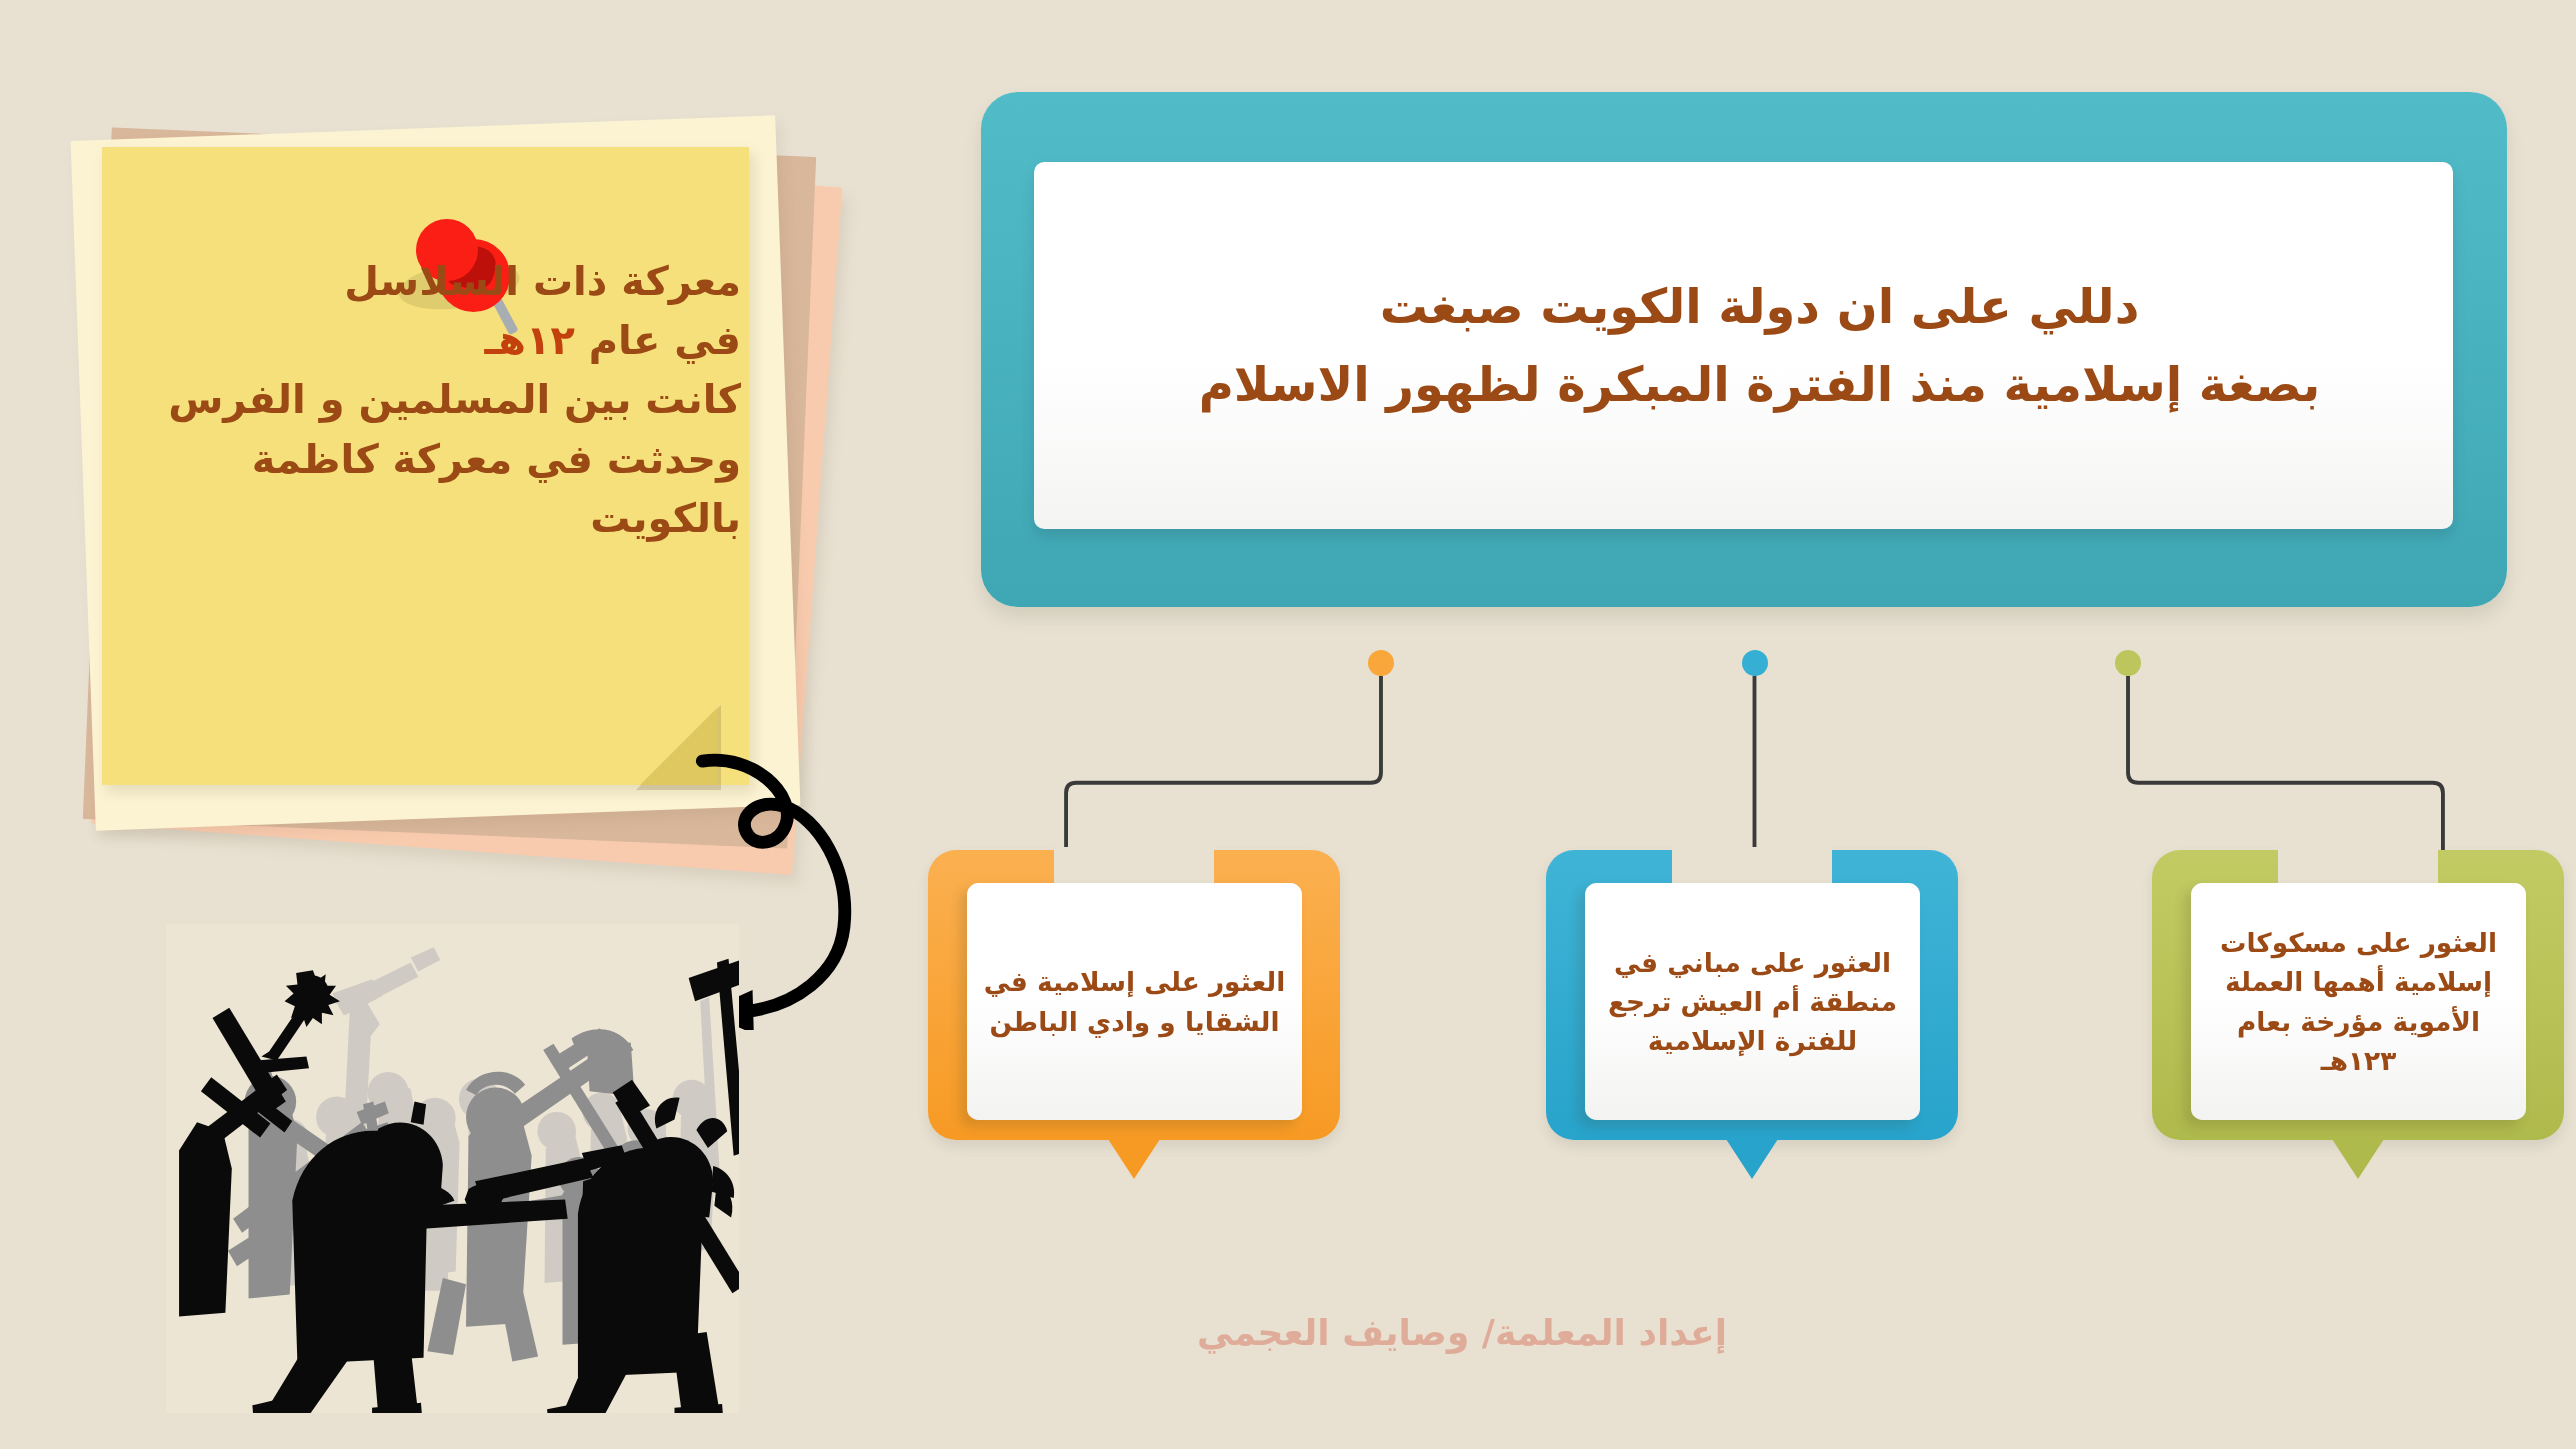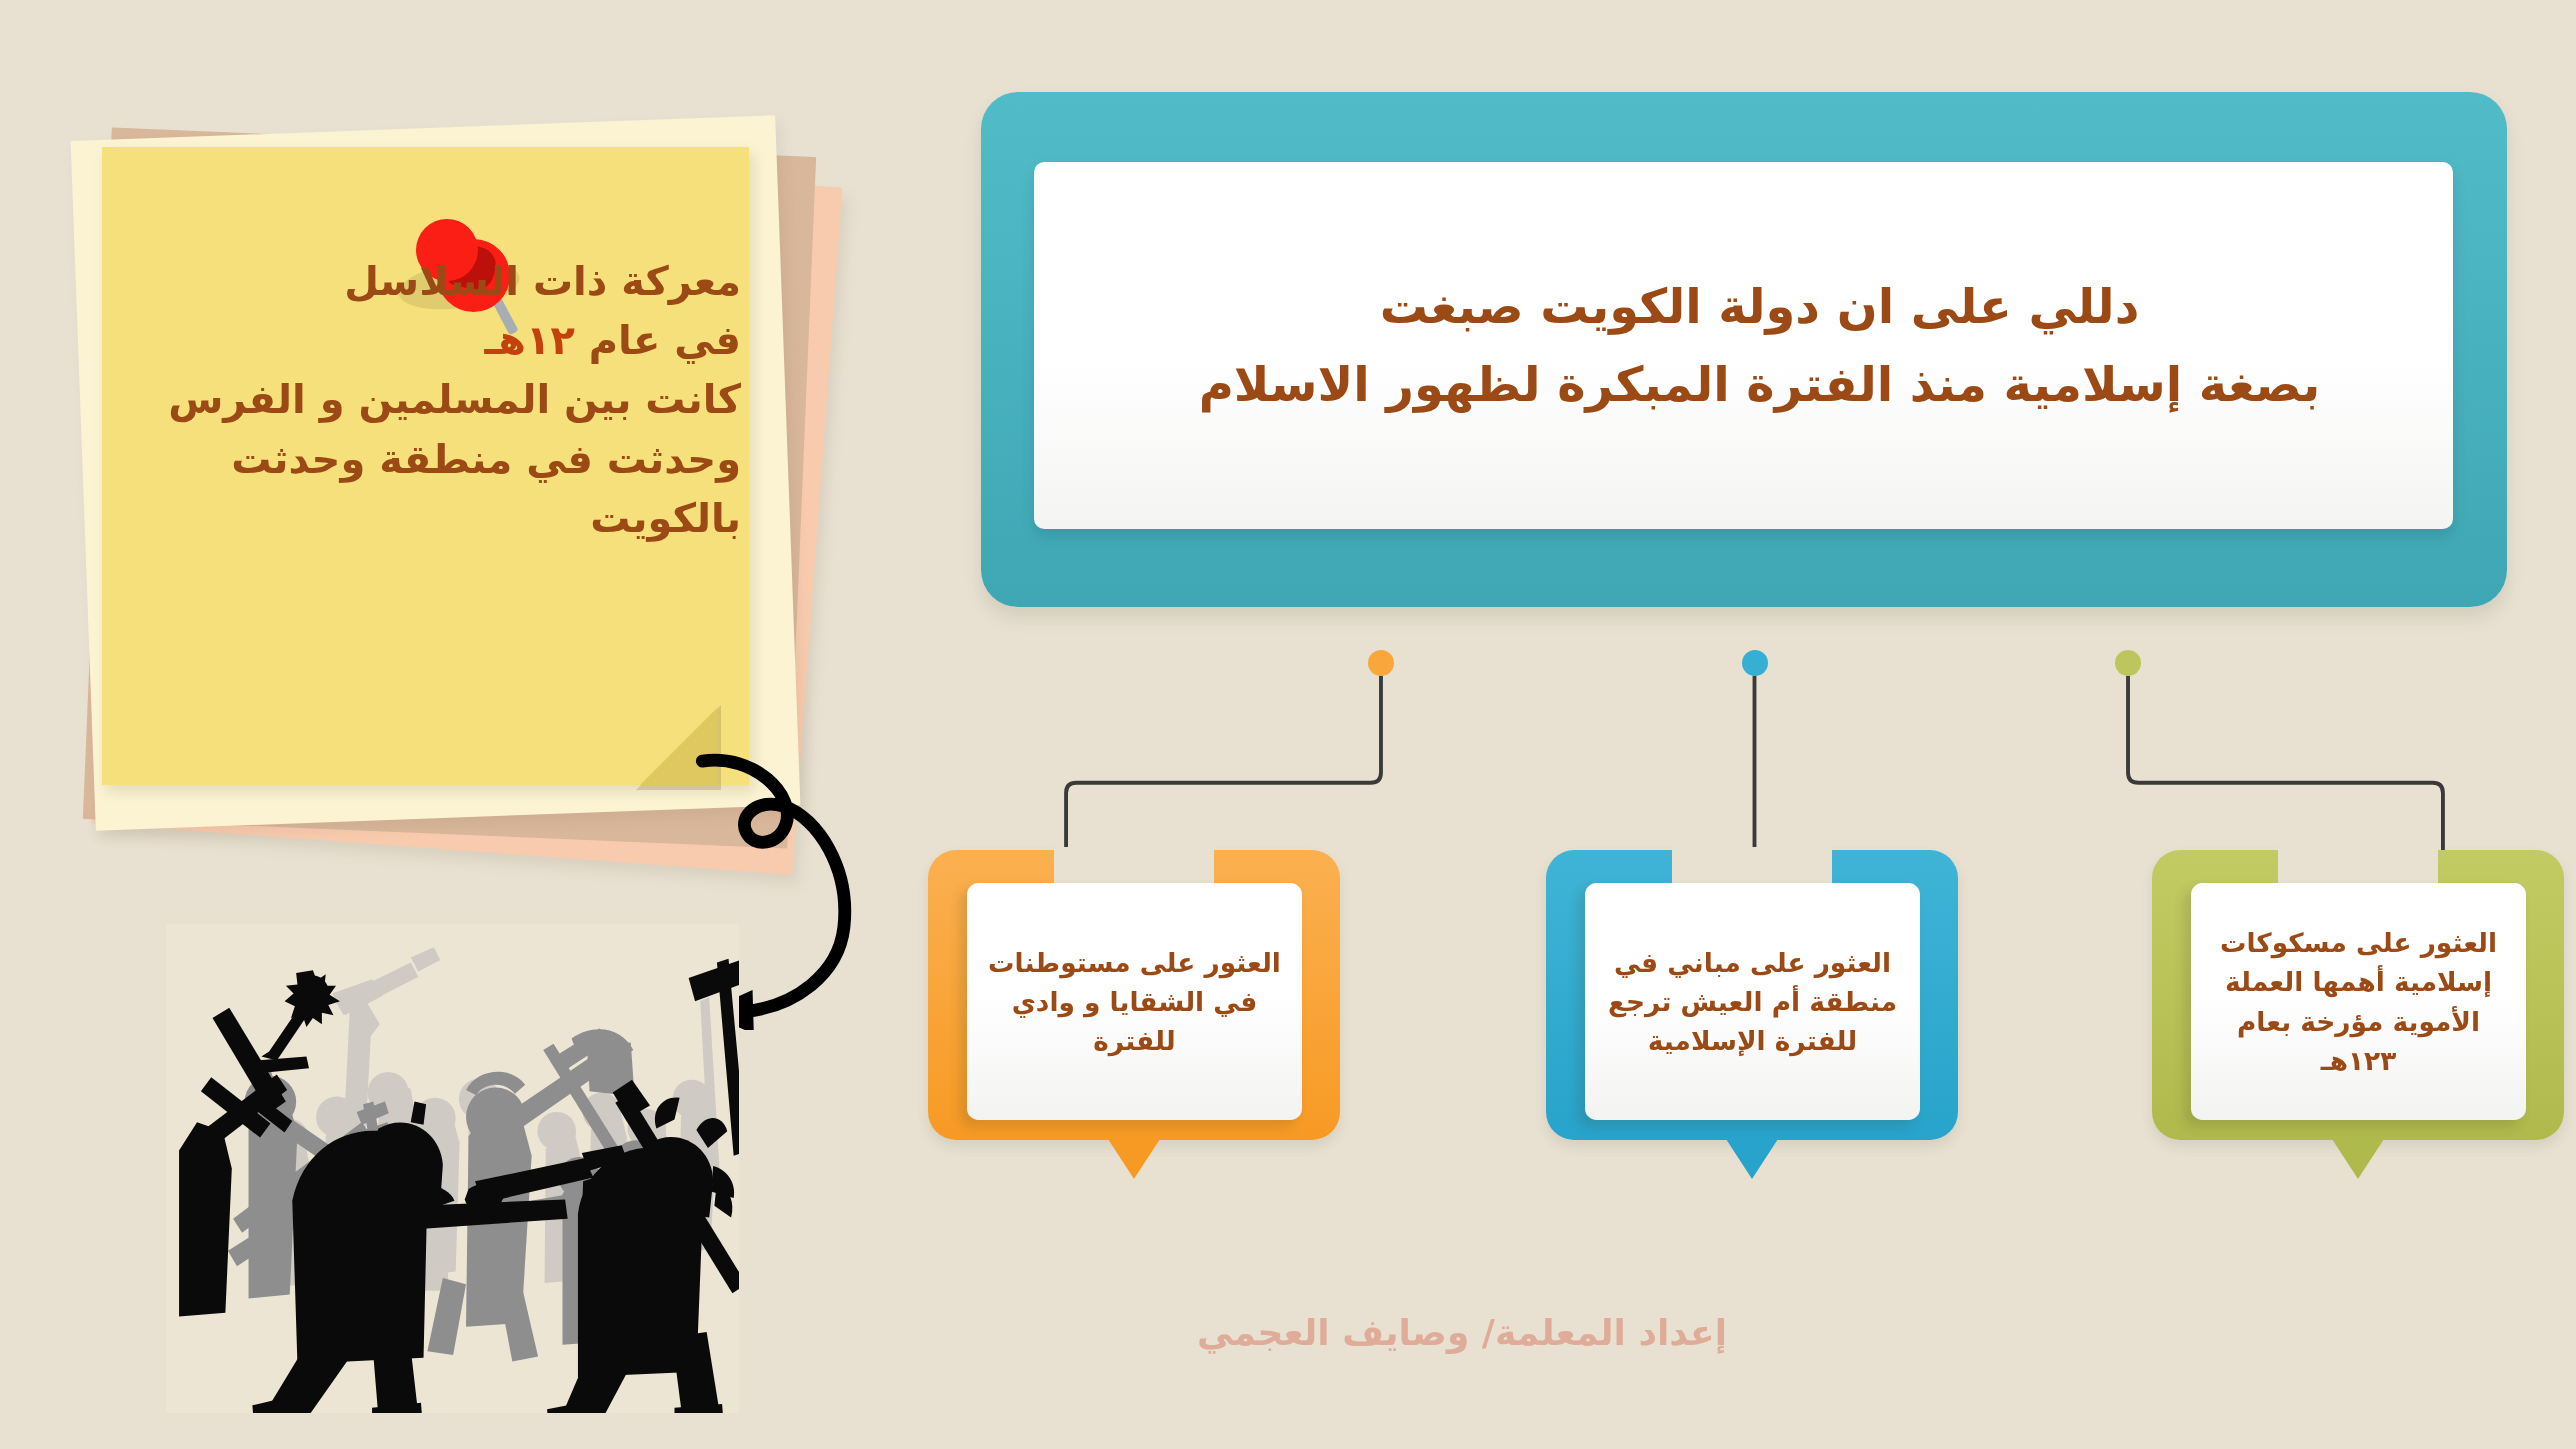--- a/index.html
+++ b/index.html
@@ -332,21 +332,21 @@
       <div class="pin-needle"></div>
       <div class="pin-body"></div>
       <div class="pin-inner"></div>
       <div class="pin-head"></div>
     </div>
 
     <div class="note-text">
       <div>معركة ذات السلاسل</div>
       <div><span>في عام </span><span class="hijri">١٢هـ</span></div>
       <div>كانت بين المسلمين و الفرس</div>
-      <div>وحدثت في منطقة وحدثت بالكويت</div>
+      <div>وحدثت في معركة كاظمة بالكويت</div>
     </div>
   </div>
 
   <svg id="curly-arrow" viewBox="0 0 400 460">
     <path d="M 70 42 C 150 30, 215 95, 200 140 C 190 172, 150 178, 138 152 C 126 126, 158 100, 196 112
              C 250 130, 300 210, 290 300 C 282 372, 215 425, 130 432" fill="none" stroke="#000000" stroke-width="20" stroke-linecap="round"></path>
     <polygon points="148,398 72,432 150,466" fill="#000000"></polygon>
   </svg>
 
   <div id="battle-image">
@@ -497,21 +497,21 @@
     <span class="conn-dot" style="left:712px; background:#35AFD4;"></span>
     <span class="conn-dot" style="left:1085px; background:#BCC65C;"></span>
   </div>
 
   <div class="card" id="card-orange">
     <div class="card-frame">
       <div class="card-notch"></div>
     </div>
     <div class="card-tail"></div>
     <div class="card-inner">
-      <div class="card-text">العثور على مستوطنات في الشقايا و وادي للفترة</div>
+      <div class="card-text">العثور على إسلامية في الشقايا و وادي الباطن</div>
     </div>
   </div>
 
   <div class="card" id="card-blue">
     <div class="card-frame">
       <div class="card-notch"></div>
     </div>
     <div class="card-tail"></div>
     <div class="card-inner">
       <div class="card-text">العثور على مباني في منطقة أم العيش ترجع للفترة الإسلامية</div>

